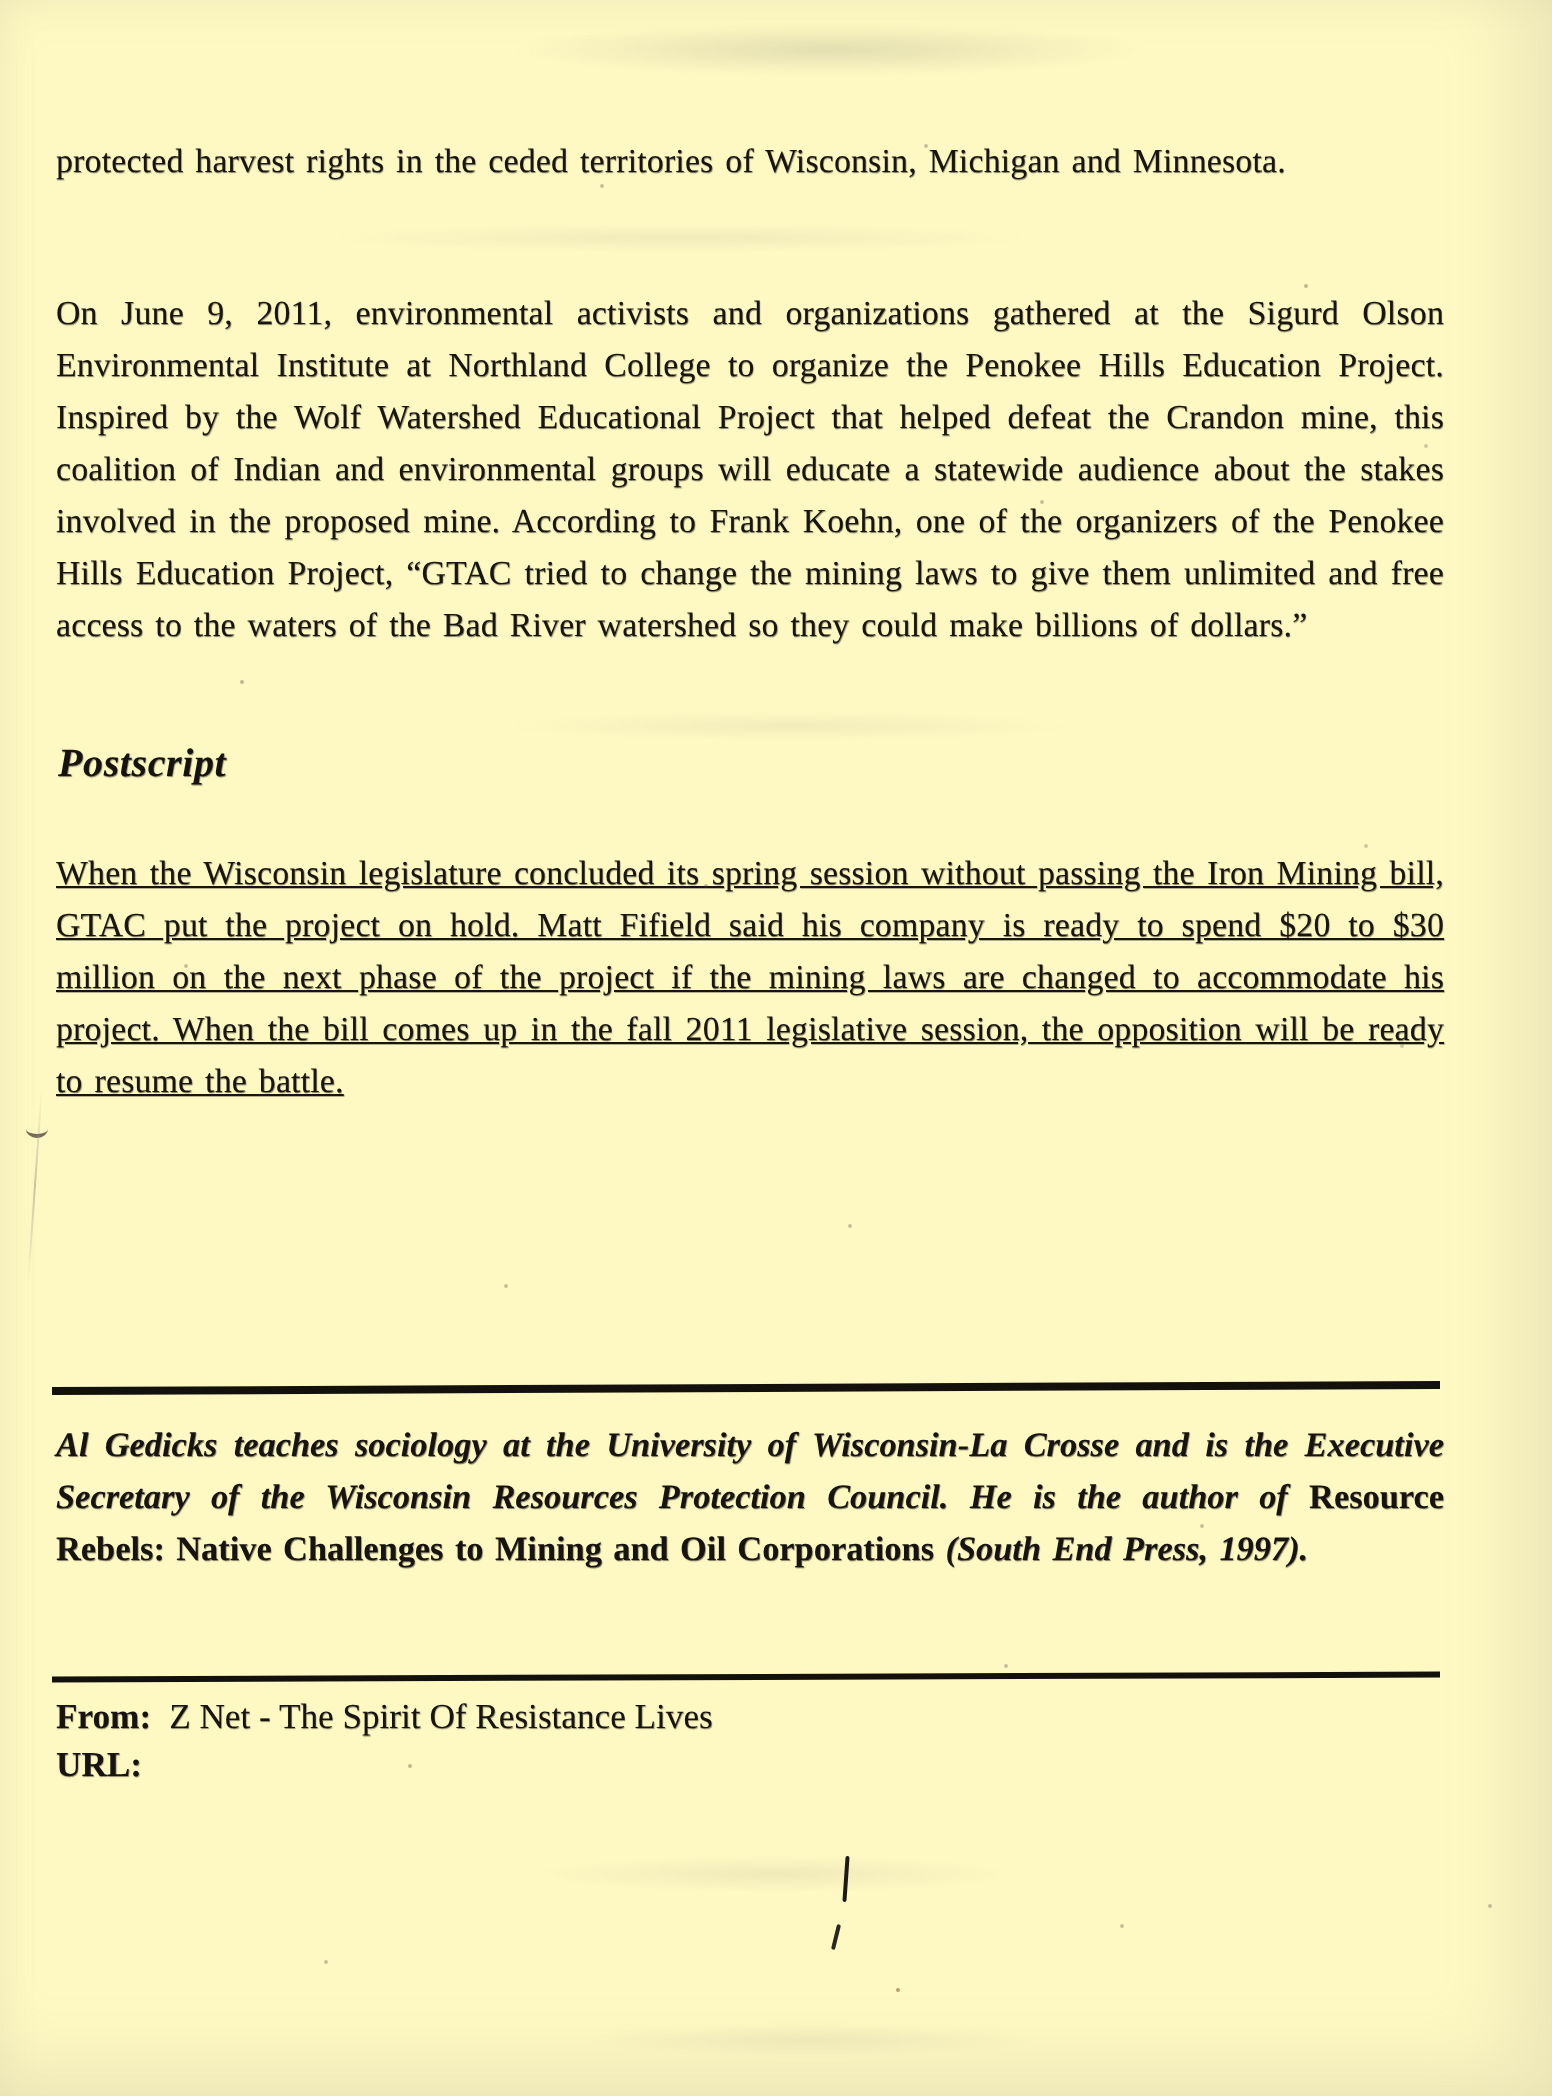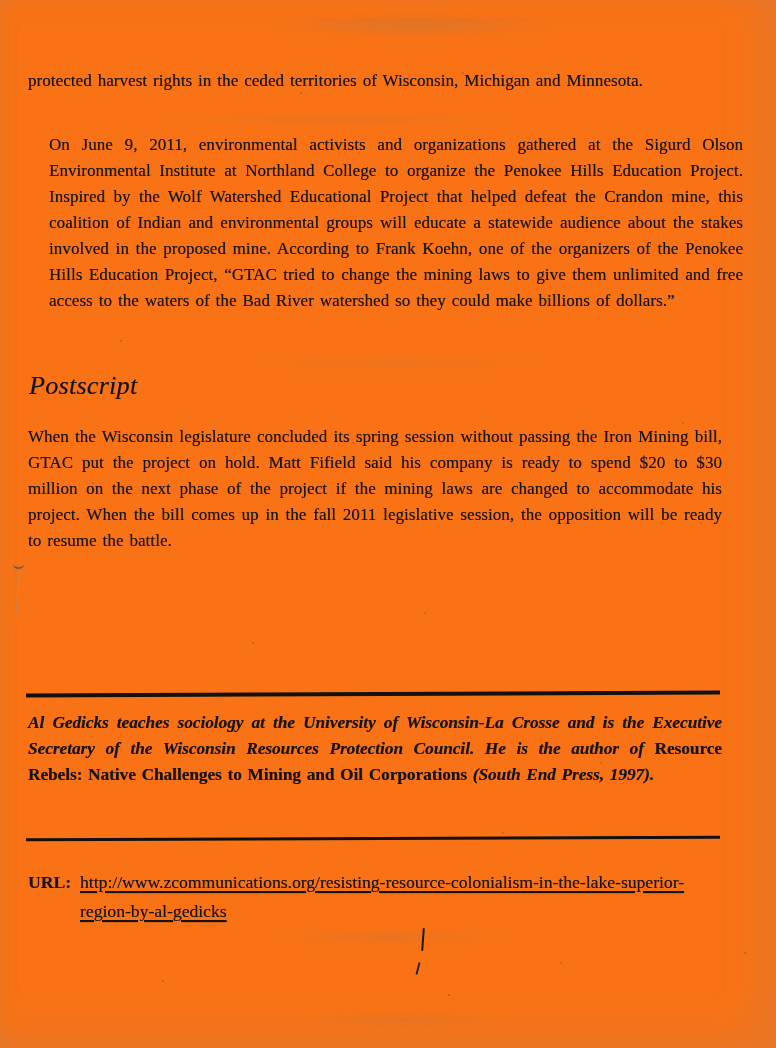--- a/index.html
+++ b/index.html
@@ -4,21 +4,21 @@
 <style>
   html,body{margin:0;padding:0;}
   body{
     width:776px;height:1048px;
     background:#efece6;
     font-family:"Liberation Serif", serif;
   }
   .page{
     position:relative;
     width:776px;height:1048px;
-    background:#f97316;
+    background:#fef9c3;
     overflow:hidden;
     color:#1b1712;
   }
   
   .page::after{
     content:"";
     position:absolute;inset:0;
     pointer-events:none;
     box-shadow:
       inset -18px -14px 38px rgba(150,138,125,0.16),
@@ -30,28 +30,28 @@
     margin:0;
     font-size:16.9px;
     line-height:26px;
     text-align:justify;
     word-spacing:1.6px;
     letter-spacing:0.1px;
     color:#181410;
     text-shadow:0.3px 0.3px 0.5px rgba(26,21,16,0.55);
   }
   .p1{top:68px;}
-  .p2{top:132px;margin-left:21px;}
-  .p3{top:424px;}
+  .p2{top:144px;}
+  .p3{top:424px;text-decoration:underline;}
   .postscript-heading{
     position:absolute;
     left:29px;top:371px;
     margin:0;
-    font-size:26px;
-    font-weight:normal;
+    font-size:20px;
+    font-weight:bold;
     font-style:italic;
     letter-spacing:0.3px;
     color:#151210;
     text-shadow:0.4px 0.4px 0.5px rgba(21,18,16,0.5);
   }
   .rule{
     position:absolute;
     left:26px;width:694px;
     margin:0;border:none;
     background:#14110d;
@@ -165,24 +165,27 @@
   <hr class="rule rule1">
 
   <p class="author-note">
     <span class="ital">Al Gedicks teaches sociology at the University of Wisconsin-La Crosse and is the Executive Secretary of the Wisconsin Resources Protection Council. He is the author of</span>
     <span class="book">Resource Rebels: Native Challenges to Mining and Oil Corporations</span>
     <span class="ital">(South End Press, 1997).</span>
   </p>
 
   <hr class="rule rule2">
 
+  <div class="source-row from-row">
+    <span class="src-label">From:</span>
+    <span class="src-value">Z Net - The Spirit Of Resistance Lives</span>
+  </div>
 
   <div class="source-row url-row">
     <span class="src-label url-label">URL:</span>
-    <span class="src-value url-value">http://www.zcommunications.org/resisting-resource-colonialism-in-the-lake-superior-region-by-al-gedicks</span>
   </div>
 
   <div class="smudge smudge-top"></div>
   <div class="smudge smudge-under-p1"></div>
   <div class="smudge smudge-above-heading"></div>
   <div class="smudge smudge-bottom-1"></div>
   <div class="smudge smudge-bottom-2"></div>
   <div class="stray-stroke-1"></div>
   <div class="stray-stroke-2"></div>
   <div class="fold-mark"></div>

